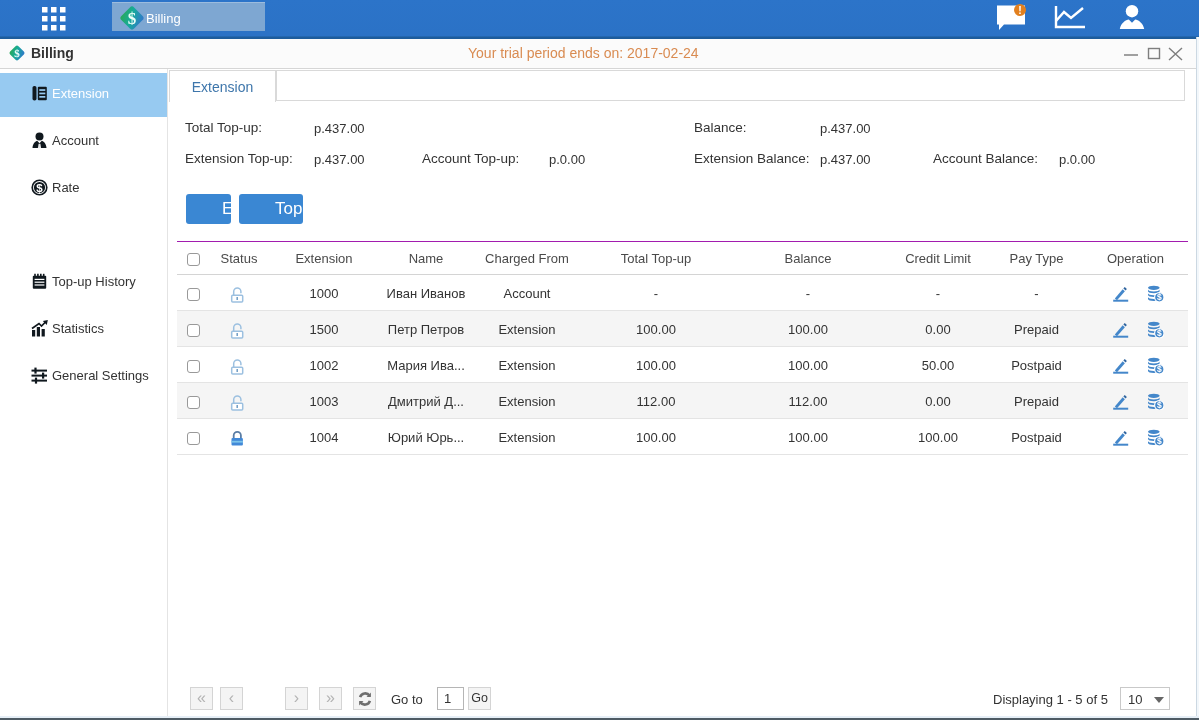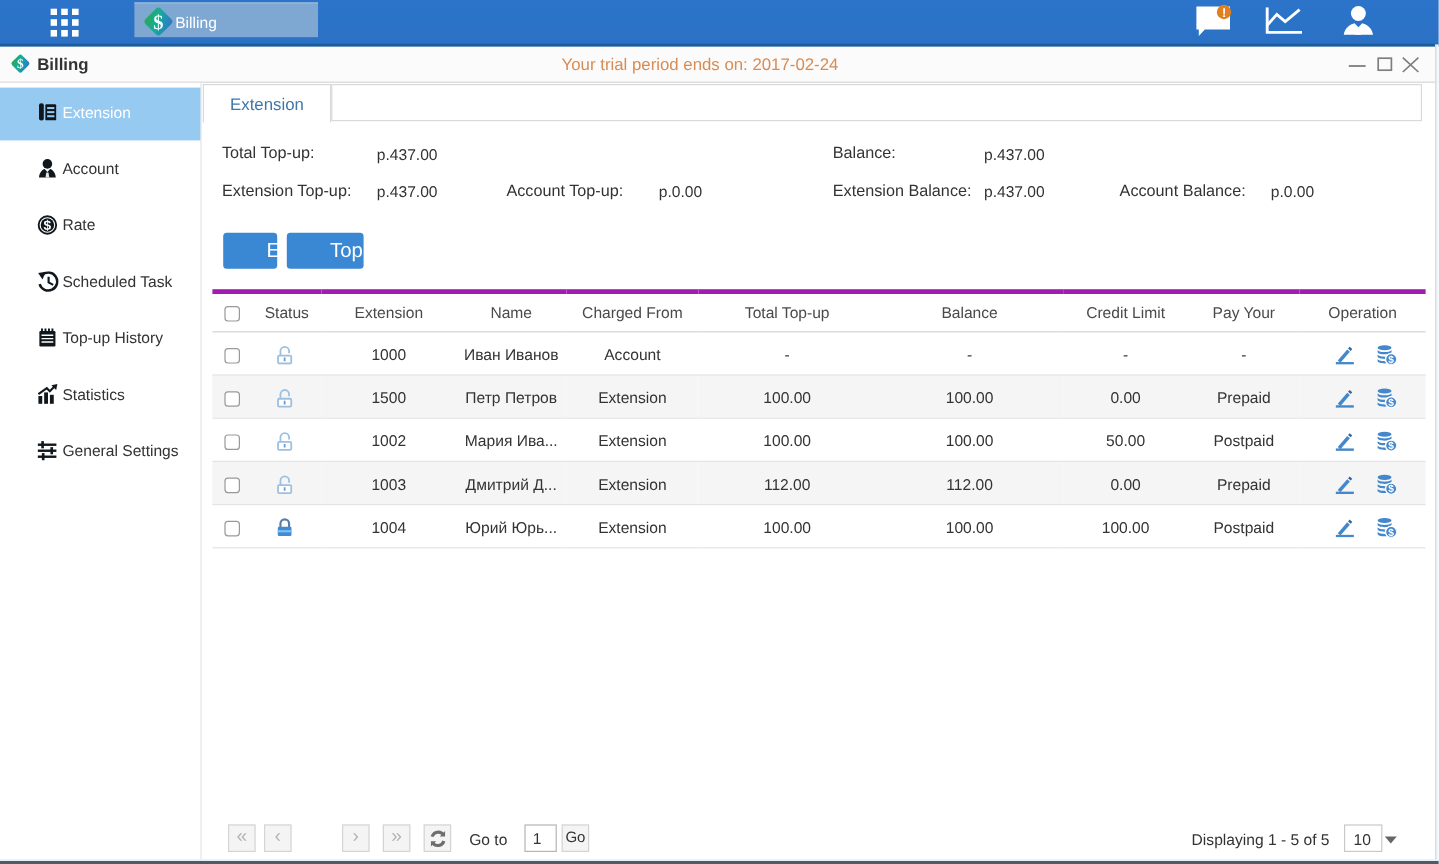--- a/index.html
+++ b/index.html
@@ -41,39 +41,39 @@
 .flabel { position:absolute; font-size:13.5px; font-weight:normal; color:#333; }
 .fval { position:absolute; font-size:13px; color:#333; }
 
 .btn { position:absolute; background:#3a87d3; color:#fff; font-size:17px;
   text-align:left; border-radius:3px; height:30px; line-height:30px;padding-left:36px; }
 
 
 #grid { position:absolute; left:177px; top:241px; width:1011px;
   border-collapse:collapse; table-layout:fixed; }
 #grid th { height:33px; font-size:13px; font-weight:normal; color:#4a4a4a;
-  border-top:4px solid #a21caf; border-bottom:1px solid #d4d4d4; text-align:center; }
+  border-top:1px solid #a21caf; border-bottom:1px solid #d4d4d4; text-align:center; }
 #grid td { height:36px; font-size:13px; color:#333; text-align:center;
   border-bottom:1px solid #e4e4e4; padding-top:2px; }
 #grid tr.alt td { background:#f5f5f5; }
 .cb { display:inline-block; width:13px; height:13px; border:1px solid #999;
   border-radius:3px; background:#fff; vertical-align:middle; }
 .opicons svg { vertical-align:middle; }
 
 
 .pgbtn { position:absolute; top:687px; width:23px; height:23px; background:#f4f4f4;
   border:1px solid #d4d4d4; text-align:center; color:#b3b3b3; font-size:16px; line-height:20px; }
 #ptext { position:absolute; left:254px; top:692px; font-size:13px; color:#333;margin-left:35px; }
 #goto { position:absolute; left:391px; top:692px; font-size:13px; color:#333; }
 #goinput { position:absolute; left:437px; top:687px; width:27px; height:23px;
   border:1px solid #b5b5b5; background:#fff; font-size:13px; color:#333; padding-left:6px; line-height:21px; }
 #gobtn { position:absolute; left:468px; top:687px; width:23px; height:23px; background:#f4f4f4;
   border:1px solid #d4d4d4; text-align:center; color:#333; font-size:12.5px; line-height:21px; }
 #disp { position:absolute; left:993px; top:692px; font-size:13px; color:#333; }
-#psize { position:absolute; left:1120px; top:687px; width:32px; height:23px;
+#psize { position:absolute; left:1120px; top:687px; width:50px; height:23px;
   border:1px solid #c9c9c9; background:#fff; }
 #psize .num { position:absolute; left:7px; top:4px; font-size:13px; color:#333; }
 #psize .tri { position:absolute; left:33px; top:9px; width:0; height:0;
   border-left:5px solid transparent; border-right:5px solid transparent; border-top:6px solid #666; }
 
 #rightedge { position:absolute; left:1196px; top:37px; width:3px; height:681px; background:#f2f7fb; border-left:1px solid #ccd8e2; }
 #bottombar { position:absolute; left:0; top:716px; width:1199px; height:4px;
   background:linear-gradient(#e6eff7 0%, #e6eff7 40%, #4e5b64 45%, #4e5b64 100%); }
 </style>
 </head>
@@ -166,28 +166,20 @@
       </svg>
     <span class="txt">Account</span>
   </div>
   <div class="mitem" style="top:95px">
     <svg width="17" height="17" viewBox="0 0 17 17">
       <circle cx="8.5" cy="8.5" r="7.3" fill="none" stroke="#10181e" stroke-width="1.6"></circle>
       <circle cx="8.5" cy="8.5" r="5.6" fill="#10181e"></circle>
       <text x="8.5" y="12.6" font-size="11.5" font-weight="bold" fill="#fff" text-anchor="middle" font-family="Liberation Sans,sans-serif">$</text>
     </svg>
     <span class="txt">Rate</span>
-  </div>
-  <div class="mitem" style="top:142px">
-    <svg width="18" height="18" viewBox="0 0 18 18">
-      <path d="M4 3.2 A7.5 7.5 0 1 1 2 10.8" fill="none" stroke="#10181e" stroke-width="2.1"></path>
-      <path d="M7.2 0.4 L0.8 1.6 L4.4 7 Z" fill="#10181e"></path>
-      <path d="M9.5 4.6 v4.7 l3.8 2.1" fill="none" stroke="#10181e" stroke-width="1.8"></path>
-    </svg>
-    <span class="txt">Scheduled Task</span>
   </div>
   <div class="mitem" style="top:189px">
     <svg width="17" height="17" viewBox="0 0 17 17">
       <rect x="1.8" y="2.8" width="13.4" height="13" rx="1" fill="#10181e"></rect>
       <g stroke="#10181e" stroke-width="1.6">
           <line x1="4" y1="0.8" x2="4" y2="3.5"></line>
           <line x1="6.9" y1="0.8" x2="6.9" y2="3.5"></line>
           <line x1="9.8" y1="0.8" x2="9.8" y2="3.5"></line>
           <line x1="12.7" y1="0.8" x2="12.7" y2="3.5"></line>
         </g>
@@ -264,21 +256,21 @@
   <tbody>
       <tr>
     <th><span class="cb"></span></th>
         <th>Status</th>
         <th>Extension</th>
         <th>Name</th>
         <th>Charged From</th>
     <th>Total Top-up</th>
         <th>Balance</th>
         <th>Credit Limit</th>
-        <th>Pay Your</th>
+        <th>Pay Type</th>
         <th>Operation</th>
   </tr>
   <tr>
     <td><span class="cb"></span></td>
     <td><svg style="position:relative;left:-2px;top:2px" width="17" height="17" viewBox="0 0 17 17">
             <path d="M4.7 9.3 V5.6 A3.6 3.6 0 0 1 11.9 5.6 V7.3" fill="none" stroke="#9cc0e0" stroke-width="1.5"></path>
             <rect x="2.7" y="9.3" width="11" height="6.6" rx="1" fill="#fff" stroke="#9cc0e0" stroke-width="1.5"></rect>
             <line x1="8.2" y1="11" x2="8.2" y2="14" stroke="#6f9cc4" stroke-width="1.5"></line>
           </svg></td>
     <td>1000</td>

